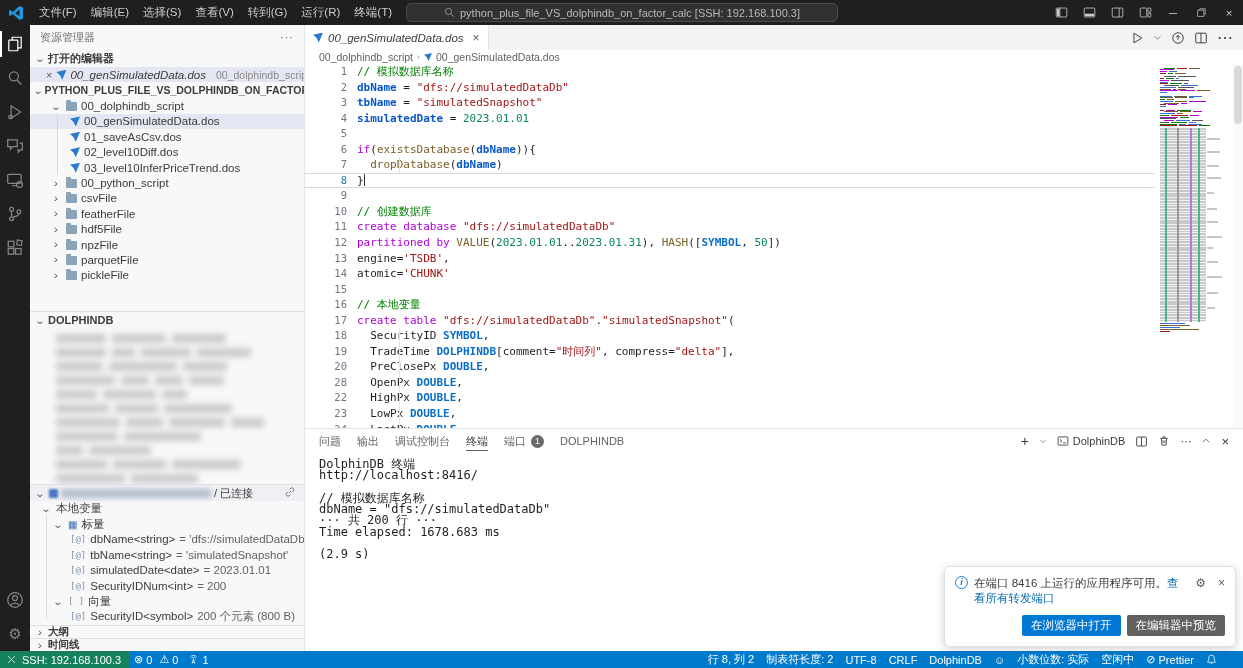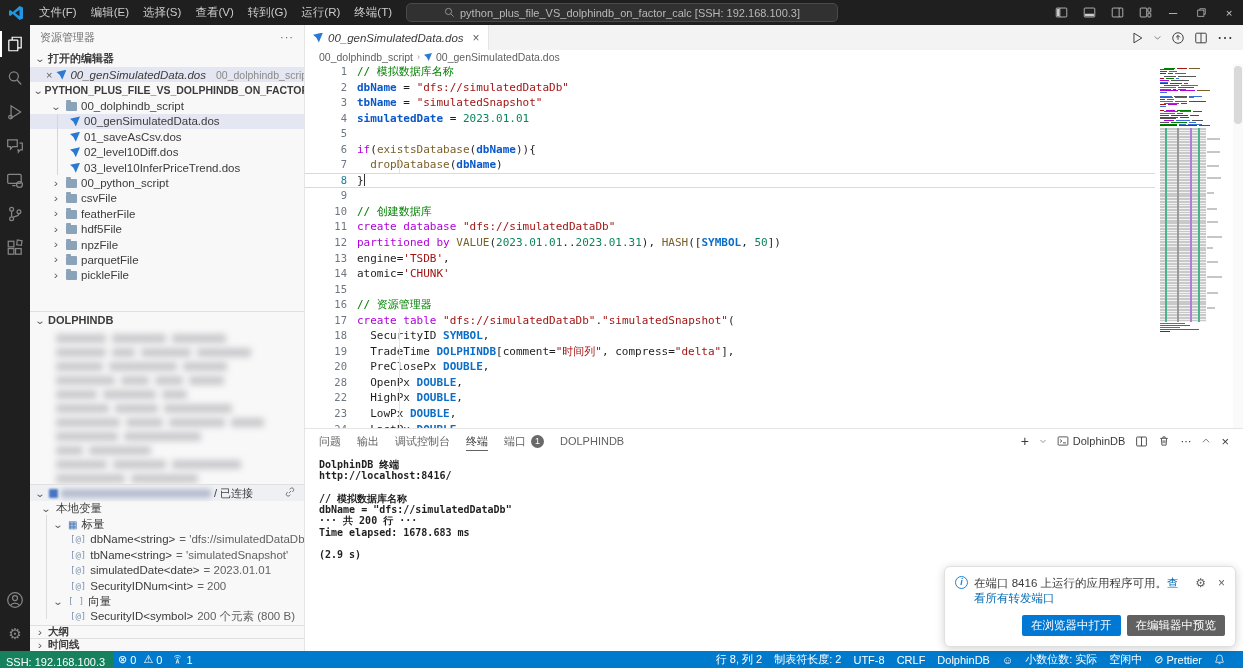--- a/index.html
+++ b/index.html
@@ -99,40 +99,40 @@
 
   
   .panel { flex:0 0 223px; border-top:1px solid #e5e5e5; display:flex; flex-direction:column; background:#ffffff; }
   .ptabs { height:24px; display:flex; align-items:center; gap:16px; padding-left:14px; font-size:11px; color:#616161; flex:0 0 24px; }
   .ptab { height:24px; display:flex; align-items:center; gap:5px; position:relative; text-transform:none; }
   .ptab.active { color:#3b3b3b; }
   .ptab.active::after { content:""; position:absolute; left:0; right:0; bottom:2px; border-bottom:1px solid #616161; }
   .pbadge { background:#696969; color:#fff; border-radius:50%; width:13px; height:13px; font-size:9px; display:flex; align-items:center; justify-content:center; }
   .pt-right { margin-left:auto; display:flex; align-items:center; gap:10px; padding-right:14px; color:#3b3b3b; font-size:11px; }
   .pt-right svg { stroke:currentColor; fill:none; stroke-width:1.1; }
-  .term { flex:1; padding:6px 17px 0 14px; font-family:"DejaVu Sans Mono",monospace; font-size:10px; line-height:11.3px; color:#1f1f1f;font-weight:bold; }
+  .term { flex:1; padding:6px 17px 0 14px; font-family:"DejaVu Sans Mono",monospace; font-size:12px; line-height:11.3px; color:#1f1f1f; }
   .term .tl { height:11.3px; white-space:pre; }
 
   
   .toast { position:absolute; right:7px; bottom:21px; width:292px; background:#ffffff; border:1px solid #e0e0e0; border-radius:6px; box-shadow:0 2px 10px rgba(0,0,0,0.18); padding:9px 10px 10px 10px; font-size:11.5px; z-index:10; }
   .toast-row1 { display:flex; align-items:flex-start; gap:6px; color:#3b3b3b; }
   .info-ic { flex:0 0 13px; width:13px; height:13px; border:1px solid #1a85d6; border-radius:50%; color:#1a85d6; font-size:9px; line-height:11px; text-align:center; font-style:italic; font-weight:bold; }
   .toast-link { color:#006ab1; }
   .toast-gear { color:#616161; margin-left:auto; font-size:12px; }
   .toast-x { color:#616161; margin-left:6px; font-size:12px; }
   .toast-row2 { display:flex; justify-content:flex-end; gap:6px; margin-top:9px; }
   .btn { font-size:11.5px; padding:3px 9px; border-radius:2px; color:#ffffff; }
   .btn-primary { background:#0078d4; }
   .btn-secondary { background:#616161; }
 
   
   .statusbar { height:17px; background:#007acc; color:#ffffff; display:flex; align-items:center; font-size:11px; flex:0 0 17px; }
-  .sb-remote { background:#16825d; height:17px; display:flex; align-items:center; padding:0 8px 0 6px; gap:5px;flex-direction:column; }
+  .sb-remote { background:#16825d; height:17px; display:flex; align-items:center; padding:0 8px 0 6px; gap:5px; }
   .sb-item { display:flex; align-items:center; gap:3px; padding:0 5px; height:17px; }
-  .sb-right { margin-left:auto; display:flex; align-items:center; padding-right:12px; }
+  .sb-right { margin-left:auto; display:flex; align-items:center; padding-right:20px; }
   .sb-right .sb-item { padding:0 6px; }
   .statusbar svg { stroke:#ffffff; fill:none; stroke-width:1.1; }
 </style>
 </head>
 <body>
 
 <div class="app">
 
   <div class="titlebar">
     <svg class="vsc-logo" viewBox="0 0 16 16">
@@ -499,21 +499,21 @@
             <div class="cl"><span class="gut">6</span><span class="code"><span class="kw">if</span><span class="pl">(</span><span class="fn">existsDatabase</span><span class="pl">(</span><span class="vr">dbName</span><span class="pl">)){</span></span></div>
             <div class="cl"><span class="gut">7</span><span class="code"><span class="iguide"></span><span class="pl">  </span><span class="fn">dropDatabase</span><span class="pl">(</span><span class="vr">dbName</span><span class="pl">)</span></span></div>
             <div class="cl cur"><span class="gut">8</span><span class="code"><span class="pl">}</span><span class="cursor"></span></span></div>
             <div class="cl"><span class="gut">9</span><span class="code"></span></div>
             <div class="cl"><span class="gut">10</span><span class="code"><span class="cm">// 创建数据库</span></span></div>
             <div class="cl"><span class="gut">11</span><span class="code"><span class="kw">create database </span><span class="st">"dfs://simulatedDataDb"</span></span></div>
             <div class="cl"><span class="gut">12</span><span class="code"><span class="kw">partitioned by </span><span class="fn">VALUE</span><span class="pl">(</span><span class="nm">2023.01.01</span><span class="pl">..</span><span class="nm">2023.01.31</span><span class="pl">), </span><span class="fn">HASH</span><span class="pl">([</span><span class="ty">SYMBOL</span><span class="pl">, </span><span class="nm">50</span><span class="pl">])</span></span></div>
             <div class="cl"><span class="gut">13</span><span class="code"><span class="pl">engine=</span><span class="st">'TSDB'</span><span class="pl">,</span></span></div>
             <div class="cl"><span class="gut">14</span><span class="code"><span class="pl">atomic=</span><span class="st">'CHUNK'</span></span></div>
             <div class="cl"><span class="gut">15</span><span class="code"></span></div>
-            <div class="cl"><span class="gut">16</span><span class="code"><span class="cm">// 资源管理器</span></span></div>
+            <div class="cl"><span class="gut">16</span><span class="code"><span class="cm">// 本地变量</span></span></div>
             <div class="cl"><span class="gut">17</span><span class="code"><span class="kw">create table </span><span class="st">"dfs://simulatedDataDb"</span><span class="pl">.</span><span class="st">"simulatedSnapshot"</span><span class="pl">(</span></span></div>
             <div class="cl"><span class="gut">18</span><span class="code"><span class="iguide"></span><span class="pl">  SecurityID </span><span class="ty">SYMBOL</span><span class="pl">,</span></span></div>
             <div class="cl"><span class="gut">19</span><span class="code"><span class="iguide"></span><span class="pl">  TradeTime </span><span class="ty">DOLPHINDB</span><span class="pl">[comment=</span><span class="st">"时间列"</span><span class="pl">, compress=</span><span class="st">"delta"</span><span class="pl">],</span></span></div>
             <div class="cl"><span class="gut">20</span><span class="code"><span class="iguide"></span><span class="pl">  PreClosePx </span><span class="ty">DOUBLE</span><span class="pl">,</span></span></div>
             <div class="cl"><span class="gut">28</span><span class="code"><span class="iguide"></span><span class="pl">  OpenPx </span><span class="ty">DOUBLE</span><span class="pl">,</span></span></div>
             <div class="cl"><span class="gut">22</span><span class="code"><span class="iguide"></span><span class="pl">  HighPx </span><span class="ty">DOUBLE</span><span class="pl">,</span></span></div>
             <div class="cl"><span class="gut">23</span><span class="code"><span class="iguide"></span><span class="pl">  LowPx </span><span class="ty">DOUBLE</span><span class="pl">,</span></span></div>
             <div class="cl"><span class="gut">24</span><span class="code"><span class="iguide"></span><span class="pl">  LastPx </span><span class="ty">DOUBLE</span><span class="pl">,</span></span></div>
           </div>
         <div class="minimap" id="minimap">

